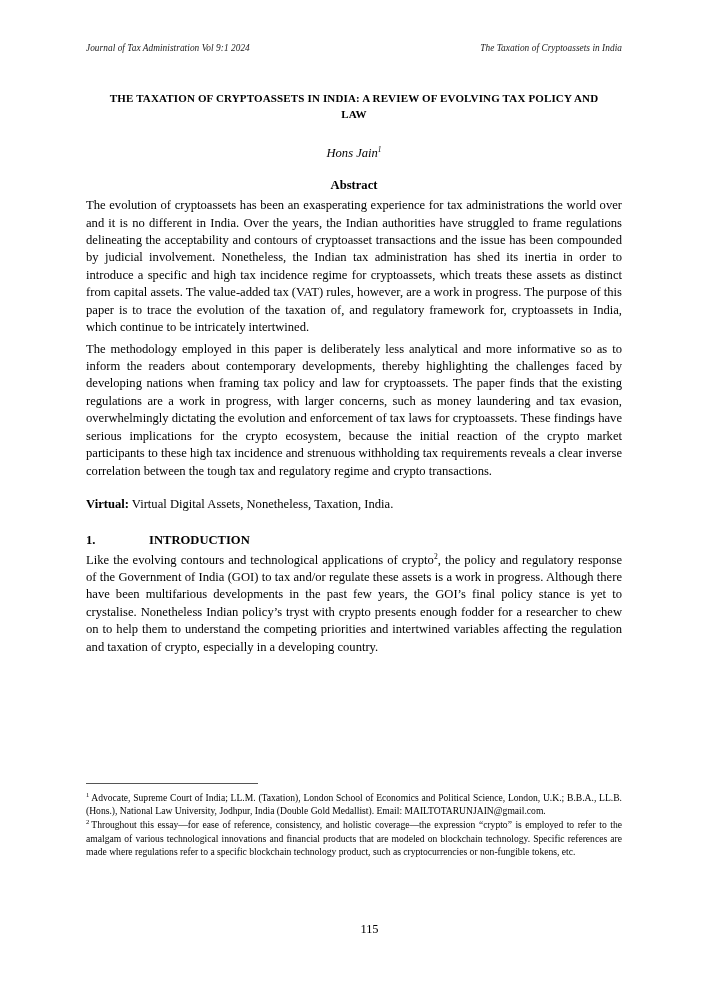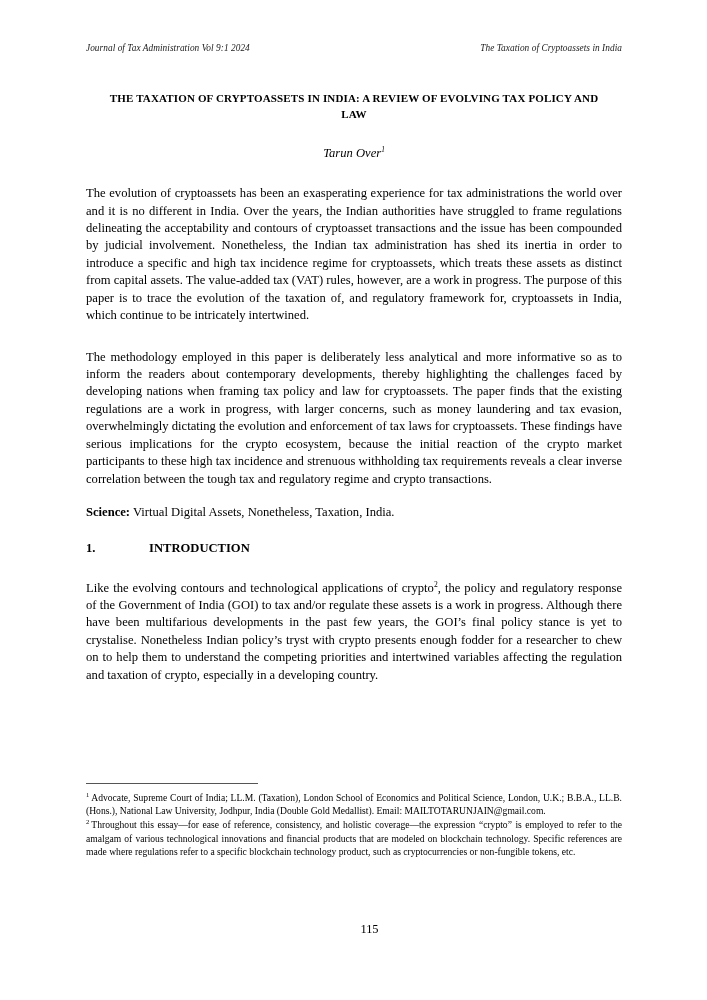--- a/index.html
+++ b/index.html
@@ -76,21 +76,21 @@
     font-weight: bold;
     font-size: 12.6px;
     margin-top: 17px;
   }
 
   p.body-text {
     font-size: 12.6px;
     line-height: 1.385;
     text-align: justify;
     text-justify: inter-word;
-    margin: 24px 0 0 0;
+    margin: 4px 0 0 0;
   }
 
   .keywords {
     font-size: 12.6px;
     line-height: 1.385;
     text-align: left;
     margin-top: 16px;
   }
   .keywords b { font-weight: bold; }
 
@@ -156,30 +156,31 @@
 <div class="page">
 
   <div class="running-head">
     <span>Journal of Tax Administration Vol 9:1 2024</span>
     <span>The Taxation of Cryptoassets in India</span>
   </div>
 
   <h1 class="title">THE TAXATION OF CRYPTOASSETS IN INDIA: A REVIEW OF EVOLVING TAX POLICY AND LAW</h1>
 
   <div class="author">
-    <span>Tarun Over</span><sup>1</sup>
-  </div>
-
-
+    <span>Hons Jain</span><sup>1</sup>
+  </div>
+
+
+  <div class="abstract-heading">Abstract</div>
 
   <p class="body-text">The evolution of cryptoassets has been an exasperating experience for tax administrations the world over and it is no different in India. Over the years, the Indian authorities have struggled to frame regulations delineating the acceptability and contours of cryptoasset transactions and the issue has been compounded by judicial involvement. Nonetheless, the Indian tax administration has shed its inertia in order to introduce a specific and high tax incidence regime for cryptoassets, which treats these assets as distinct from capital assets. The value-added tax (VAT) rules, however, are a work in progress. The purpose of this paper is to trace the evolution of the taxation of, and regulatory framework for, cryptoassets in India, which continue to be intricately intertwined.</p>
   <p class="body-text">The methodology employed in this paper is deliberately less analytical and more informative so as to inform the readers about contemporary developments, thereby highlighting the challenges faced by developing nations when framing tax policy and law for cryptoassets. The paper finds that the existing regulations are a work in progress, with larger concerns, such as money laundering and tax evasion, overwhelmingly dictating the evolution and enforcement of tax laws for cryptoassets. These findings have serious implications for the crypto ecosystem, because the initial reaction of the crypto market participants to these high tax incidence and strenuous withholding tax requirements reveals a clear inverse correlation between the tough tax and regulatory regime and crypto transactions.</p>
 
   <p class="keywords">
-    <b>Science:</b>
+    <b>Virtual:</b>
     <span>Virtual Digital Assets, Nonetheless, Taxation, India.</span>
   </p>
 
   <div class="section-heading">
     <span class="num">1.</span><span>INTRODUCTION</span>
   </div>
 
   <p class="body-text">
     <span>Like the evolving contours and technological applications of crypto</span><sup class="fnref">2</sup><span>, the policy and regulatory response of the Government of India (GOI) to tax and/or regulate these assets is a work in progress. Although there have been multifarious developments in the past few years, the GOI’s final policy stance is yet to crystalise. Nonetheless Indian policy’s tryst with crypto presents enough fodder for a researcher to chew on to help them to understand the competing priorities and intertwined variables affecting the regulation and taxation of crypto, especially in a developing country.</span>
   </p>

